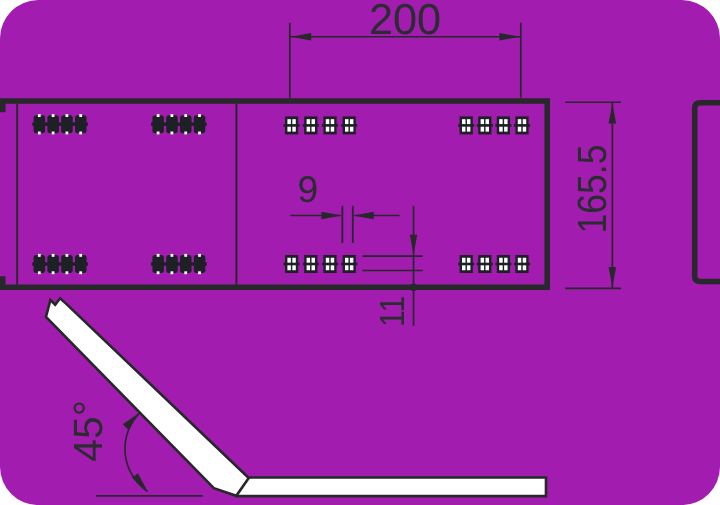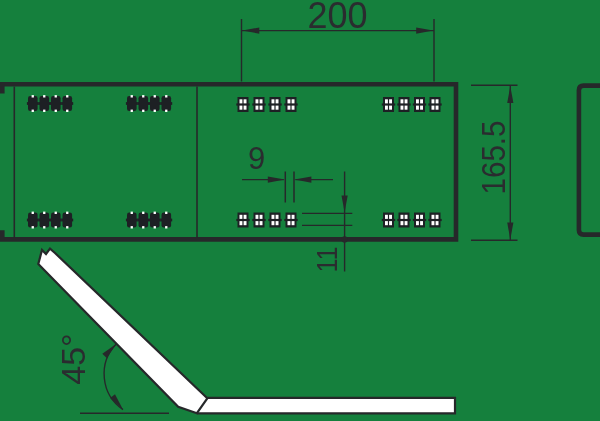--- a/index.html
+++ b/index.html
@@ -1,16 +1,16 @@
 <!DOCTYPE html>
 <html><head>
 <meta charset="utf-8">
 <style>
   html,body{margin:0;padding:0;background:#ffffff;}
-  .stage{position:relative;width:600px;height:421px;background:#15803d;overflow:hidden;}
+  .stage{position:relative;width:600px;height:421px;background:#a21caf;overflow:hidden;border-radius:32px;}
   svg{display:block;}
   text{font-family:"Liberation Sans", sans-serif;fill:#2a2c2f;}
 </style>
 </head>
 <body>
 
 <div class="stage">
 <svg width="600" height="421" viewBox="0 0 600 421">
   <defs>
     <path id="arr" d="M0,0 L-17,-3.1 L-17,3.1 Z" fill="#26282a"></path>

